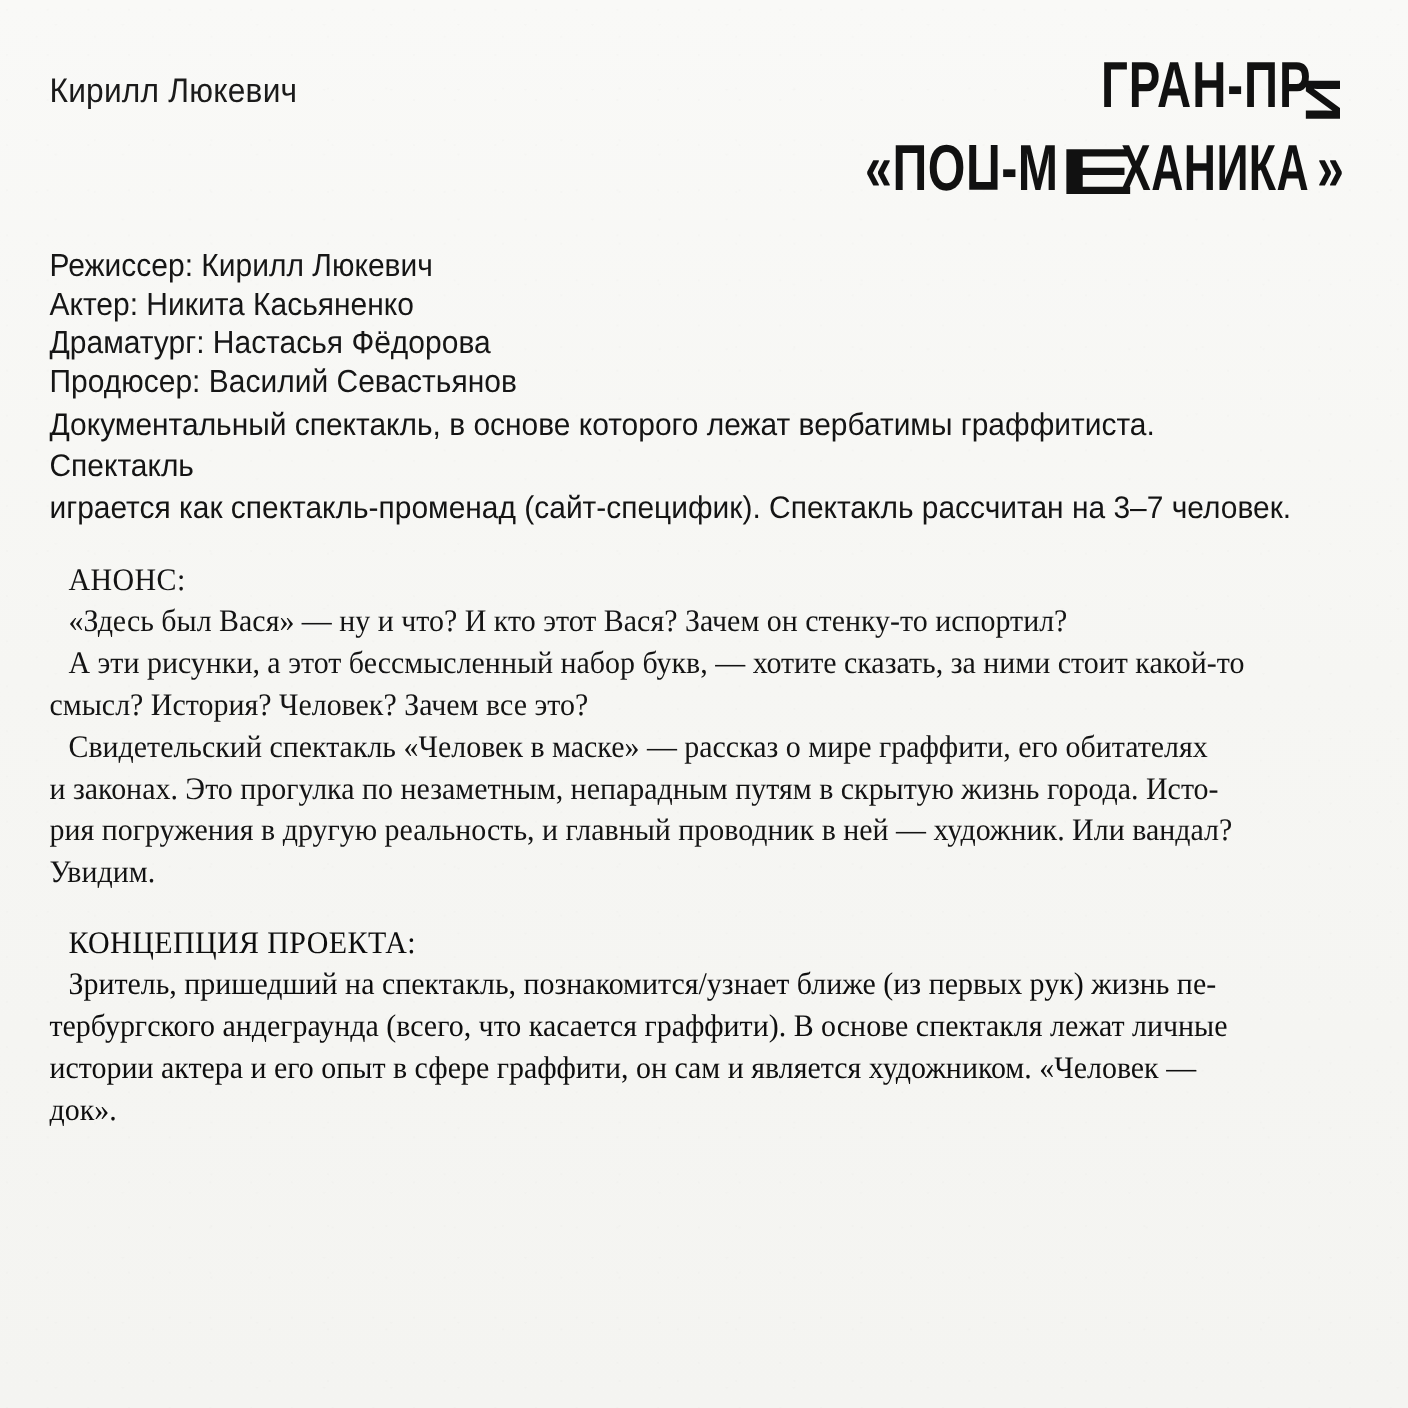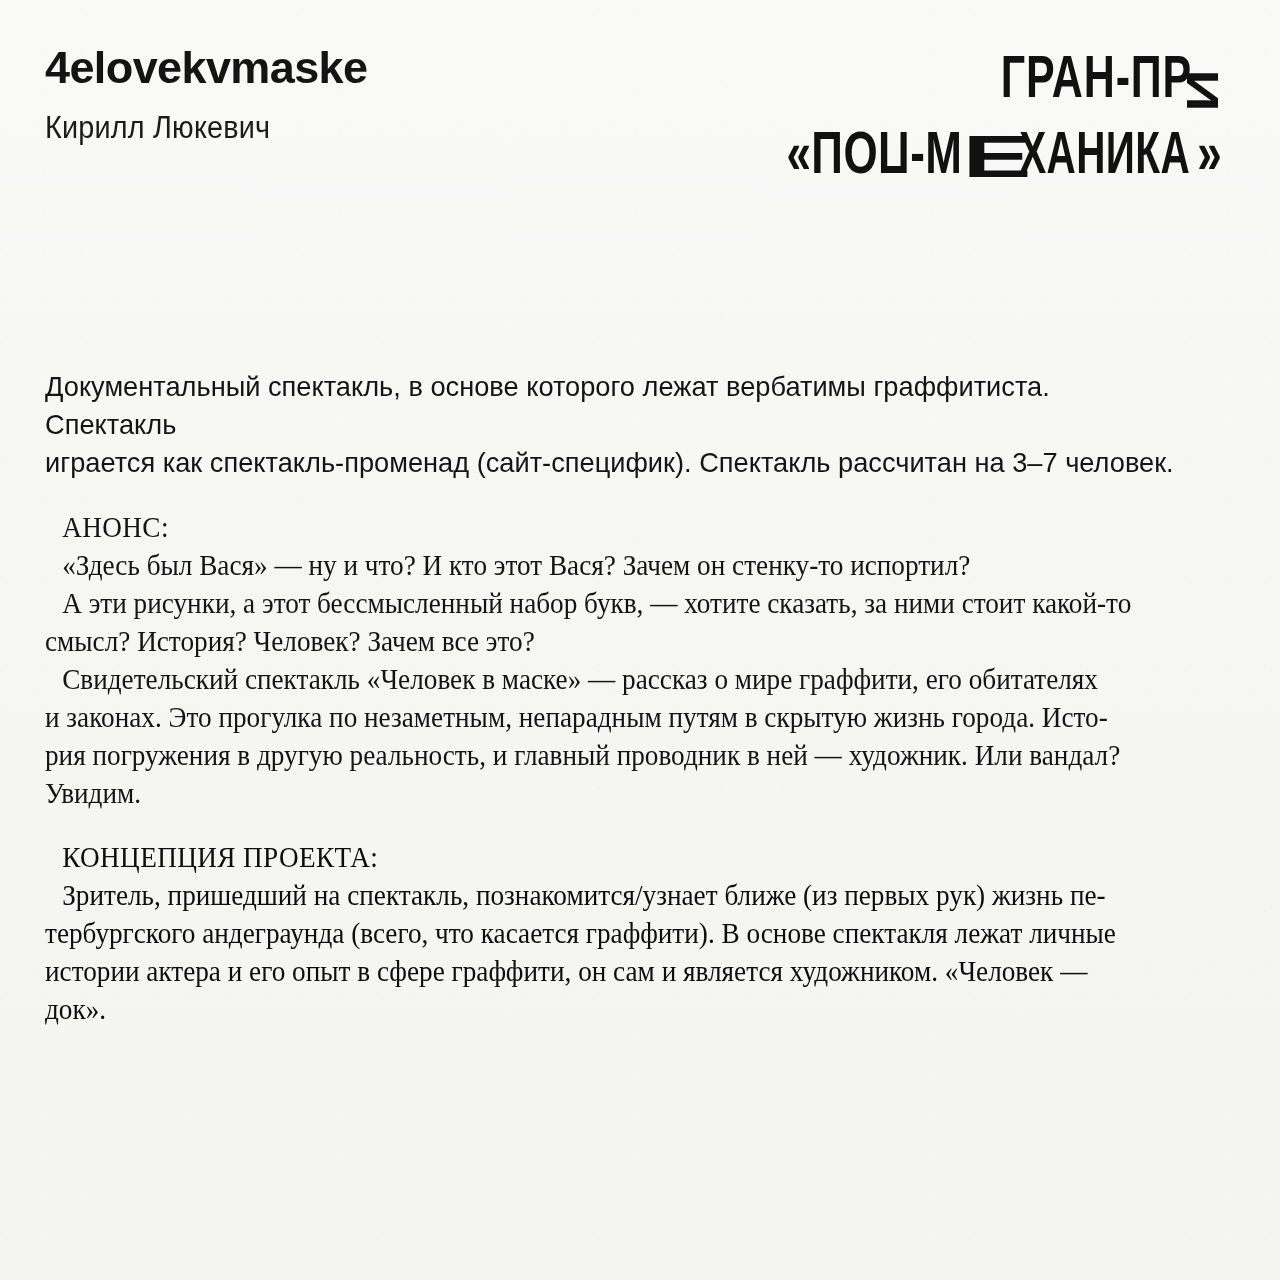--- a/index.html
+++ b/index.html
@@ -204,35 +204,40 @@
   .no-select { user-select: none; }
 </style>
 </head>
 <body>
 
 <div class="page">
 
   <div class="header">
 
     <div class="title-block">
-      <h1 class="show-title no-select">4elovekvmaske</h1>
       <div class="author-name no-select">Кирилл Люкевич</div>
     </div>
 
     <div class="award-logo no-select">
       <span class="logo-line logo-line1">
         <span>ГРАН-ПР</span><span class="glyph-rot-i">И</span>
       </span>
       <span class="logo-line logo-line2">
         <span>«</span><span>ПО</span><span class="glyph-flip-p">П</span><span>-М</span><span class="glyph-wide-e">Е</span><span class="glyph-tri-a">ХАНИКА</span><span>»</span>
       </span>
     </div>
 
   </div>
 
+  <div class="credits">
+    <div class="credit-line">Режиссер: Кирилл Люкевич</div>
+    <div class="credit-line">Актер: Никита Касьяненко</div>
+    <div class="credit-line">Драматург: Настасья Фёдорова</div>
+    <div class="credit-line">Продюсер: Василий Севастьянов</div>
+  </div>
 
   <div class="body-copy">
 
     <p class="para lead">Документальный спектакль, в основе которого лежат вербатимы граффитиста. Спектакль
 играется как спектакль-променад (сайт-специфик). Спектакль рассчитан на 3–7 человек.</p>
 
     <div class="section">
       <div class="section-head">АНОНС:</div>
       <p class="para indent">«Здесь был Вася» — ну и что? И кто этот Вася? Зачем он стенку-то испортил?</p>
       <p class="para indent">А эти рисунки, а этот бессмысленный набор букв, — хотите сказать, за ними стоит какой-то

